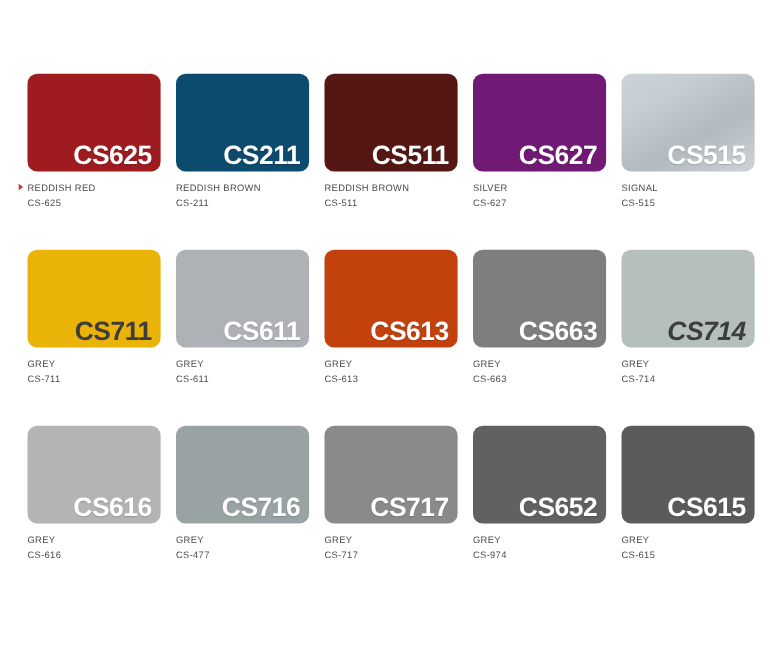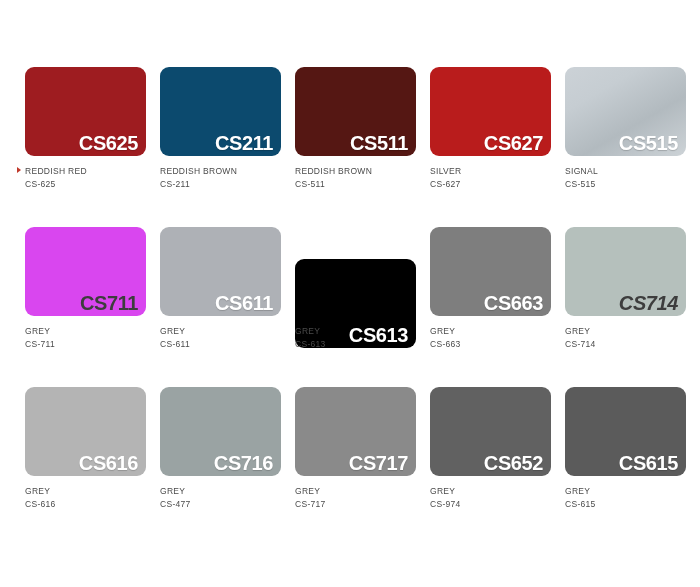--- a/index.html
+++ b/index.html
@@ -44,21 +44,21 @@
     height: 89px;
     border-radius: 9px;
     overflow: hidden;
     box-sizing: border-box;
   }
 
   .swatch-code {
     position: absolute;
     right: 8px;
     bottom: 2px;
-    font-size: 20px;
+    font-size: 24px;
     font-weight: bold;
     letter-spacing: -0.4px;
     line-height: 1.05;
     white-space: nowrap;
   }
   .swatch-code.light {
     color: #ffffff;
     text-shadow: 0 1px 1px rgba(0,0,0,0.18);
   }
   .swatch-code.dark {
@@ -118,57 +118,57 @@
       <div class="cell">
         <div class="swatch" style="background: rgb(85, 23, 19);">
           <span class="swatch-code light">CS511</span>
         </div>
         <div class="caption">
           <span class="name">REDDISH BROWN</span>
           <span class="code">CS-511</span>
         </div>
       </div>
       <div class="cell">
-        <div class="swatch" style="background: #b91c1c;">
+        <div class="swatch" style="background: #701a75;">
           <span class="swatch-code light">CS627</span>
         </div>
         <div class="caption">
           <span class="name">SILVER</span>
           <span class="code">CS-627</span>
         </div>
       </div>
       <div class="cell">
         <div class="swatch" style="background: linear-gradient(150deg, rgb(204, 210, 215) 0%, rgb(198, 205, 210) 28%, rgb(178, 186, 191) 62%, rgb(205, 211, 215) 100%);">
           <span class="swatch-code light">CS515</span>
         </div>
         <div class="caption">
           <span class="name">SIGNAL</span>
           <span class="code">CS-515</span>
         </div>
       </div>
       <div class="cell">
-        <div class="swatch" style="background: #d946ef;">
+        <div class="swatch" style="background: #eab308;">
           <span class="swatch-code dark">CS711</span>
         </div>
         <div class="caption">
           <span class="name">GREY</span>
           <span class="code">CS-711</span>
         </div>
       </div>
       <div class="cell">
         <div class="swatch" style="background: rgb(174, 177, 182);">
           <span class="swatch-code light">CS611</span>
         </div>
         <div class="caption">
           <span class="name">GREY</span>
           <span class="code">CS-611</span>
         </div>
       </div>
       <div class="cell">
-        <div class="swatch" style="background: #000000; margin-top: 32px;">
+        <div class="swatch" style="background: #c2410c;">
           <span class="swatch-code light">CS613</span>
         </div>
         <div class="caption">
           <span class="name">GREY</span>
           <span class="code">CS-613</span>
         </div>
       </div>
       <div class="cell">
         <div class="swatch" style="background: rgb(126, 126, 126);">
           <span class="swatch-code light">CS663</span>

